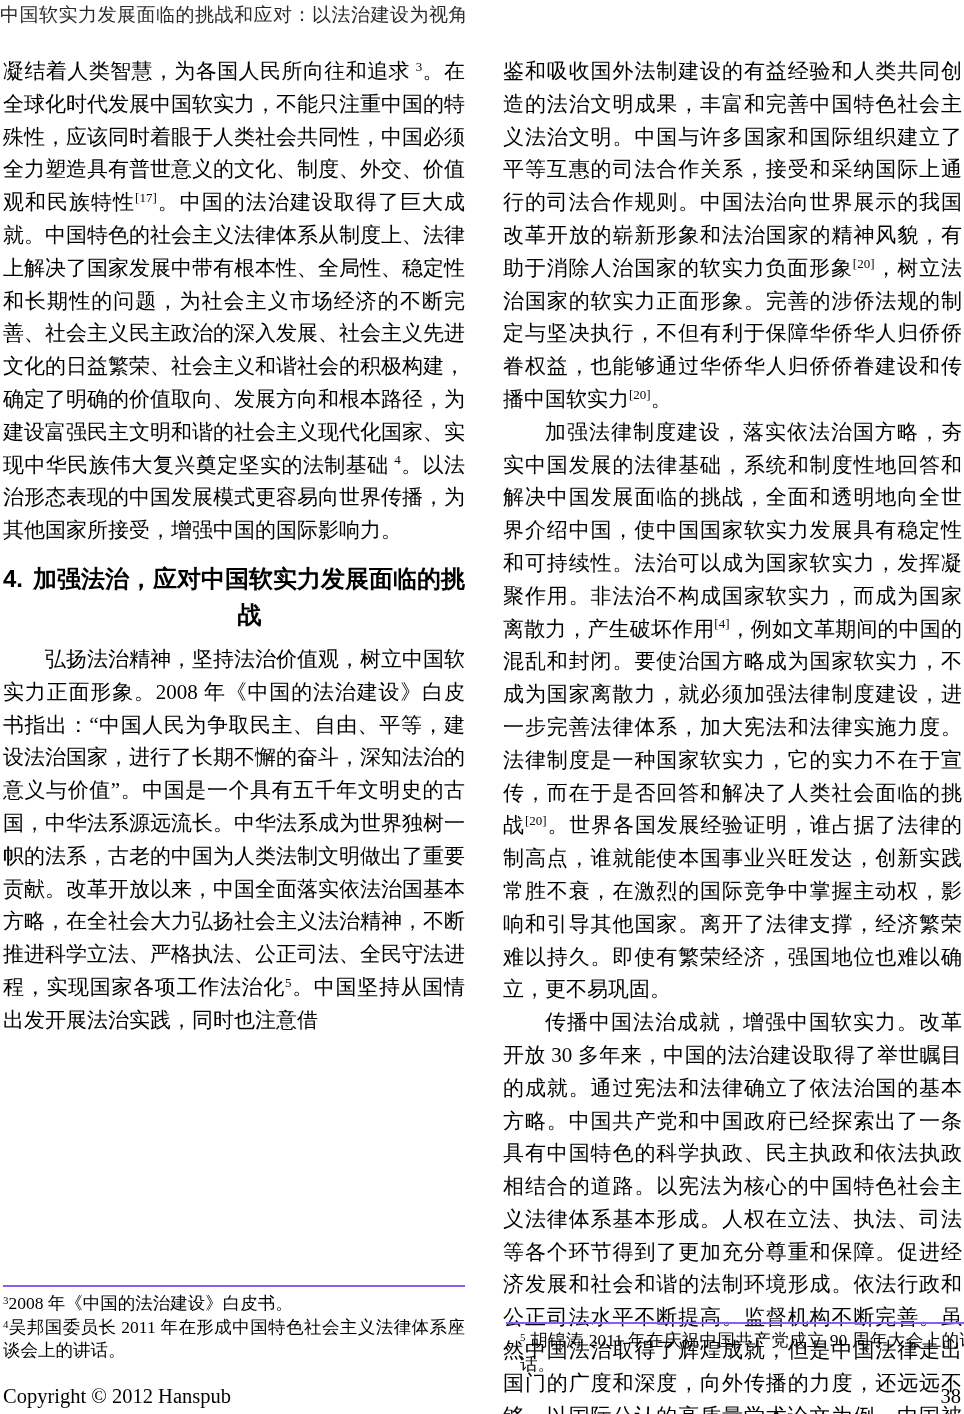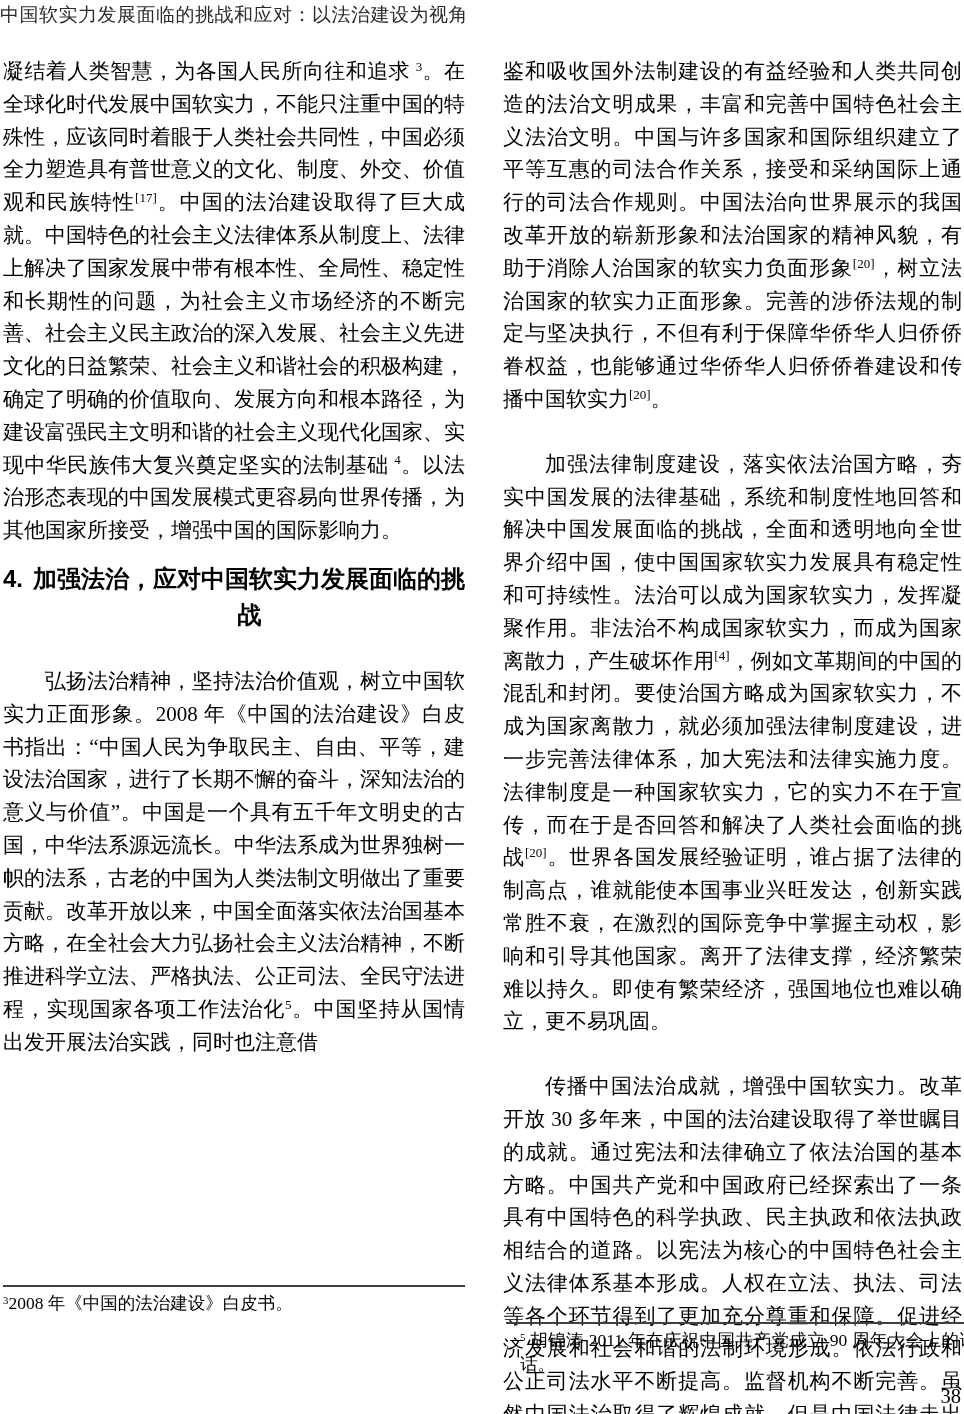--- a/index.html
+++ b/index.html
@@ -23,42 +23,42 @@
   .column {
     position: absolute;
     top: 55px;
     font-size: 21px;
     line-height: 32.8px;
     text-align: justify;
   }
   #left-column  { left: 3px;   width: 462px; }
   #right-column { left: 503px; width: 459px; }
   p.body-p { margin: 0; padding: 0; }
-  p.body-p.indent { text-indent: 2em; margin-top: 32px; }
+  p.body-p.indent { text-indent: 2em; }
   sup.ref {
     font-size: 0.62em;
     line-height: 0;
     position: relative;
     top: -0.55em;
     vertical-align: baseline;
   }
   .section-heading {
     font-family: "Liberation Sans", "DejaVu Sans", sans-serif;
     font-weight: bold;
     font-size: 24px;
     line-height: 36px;
     text-align: center;
     margin: 14px 0 10px 0;
     padding-left: 31px;
     text-indent: -31px;
   }
   .section-heading .num { margin-right: 10px; }
   .footnotes {
     position: absolute;
-    border-top: 2px solid #404040;
+    border-top: 2px solid #8b5cf6;
     padding-top: 5px;
     font-size: 17.5px;
     line-height: 23.5px;
     text-align: justify;
   }
   #left-footnotes  { left: 3px;   top: 1285px; width: 462px; }
   #right-footnotes { left: 506px; top: 1322px; width: 471px; }
   #right-footnotes .footnote { padding-left: 14px; }
   .footnote { margin: 0; }
   .footnote sup.ref { top: -0.45em; }
@@ -82,20 +82,22 @@
     <p class="body-p indent">弘扬法治精神，坚持法治价值观，树立中国软实力正面形象。2008 年《中国的法治建设》白皮书指出：“中国人民为争取民主、自由、平等，建设法治国家，进行了长期不懈的奋斗，深知法治的意义与价值”。中国是一个具有五千年文明史的古国，中华法系源远流长。中华法系成为世界独树一帜的法系，古老的中国为人类法制文明做出了重要贡献。改革开放以来，中国全面落实依法治国基本方略，在全社会大力弘扬社会主义法治精神，不断推进科学立法、严格执法、公正司法、全民守法进程，实现国家各项工作法治化<sup class="ref">5</sup>。中国坚持从国情出发开展法治实践，同时也注意借</p>
   </div>
 <div class="column" id="right-column">
     <p class="body-p">鉴和吸收国外法制建设的有益经验和人类共同创造的法治文明成果，丰富和完善中国特色社会主义法治文明。中国与许多国家和国际组织建立了平等互惠的司法合作关系，接受和采纳国际上通行的司法合作规则。中国法治向世界展示的我国改革开放的崭新形象和法治国家的精神风貌，有助于消除人治国家的软实力负面形象<sup class="ref">[20]</sup>，树立法治国家的软实力正面形象。完善的涉侨法规的制定与坚决执行，不但有利于保障华侨华人归侨侨眷权益，也能够通过华侨华人归侨侨眷建设和传播中国软实力<sup class="ref">[20]</sup>。</p>
     <p class="body-p indent">加强法律制度建设，落实依法治国方略，夯实中国发展的法律基础，系统和制度性地回答和解决中国发展面临的挑战，全面和透明地向全世界介绍中国，使中国国家软实力发展具有稳定性和可持续性。法治可以成为国家软实力，发挥凝聚作用。非法治不构成国家软实力，而成为国家离散力，产生破坏作用<sup class="ref">[4]</sup>，例如文革期间的中国的混乱和封闭。要使治国方略成为国家软实力，不成为国家离散力，就必须加强法律制度建设，进一步完善法律体系，加大宪法和法律实施力度。法律制度是一种国家软实力，它的实力不在于宣传，而在于是否回答和解决了人类社会面临的挑战<sup class="ref">[20]</sup>。世界各国发展经验证明，谁占据了法律的制高点，谁就能使本国事业兴旺发达，创新实践常胜不衰，在激烈的国际竞争中掌握主动权，影响和引导其他国家。离开了法律支撑，经济繁荣难以持久。即使有繁荣经济，强国地位也难以确立，更不易巩固。</p>
     <p class="body-p indent">传播中国法治成就，增强中国软实力。改革开放 30 多年来，中国的法治建设取得了举世瞩目的成就。通过宪法和法律确立了依法治国的基本方略。中国共产党和中国政府已经探索出了一条具有中国特色的科学执政、民主执政和依法执政相结合的道路。以宪法为核心的中国特色社会主义法律体系基本形成。人权在立法、执法、司法等各个环节得到了更加充分尊重和保障。促进经济发展和社会和谐的法制环境形成。依法行政和公正司法水平不断提高。监督机构不断完善。虽然中国法治取得了辉煌成就，但是中国法律走出国门的广度和深度，向外传播的力度，还远远不够。以国际公认的高质量学术论文为例，中国被 SSCI 收录的法学类学术论文数量，与被 SSCI 收录的</p>
   </div>
 
 <div class="footnotes" id="left-footnotes">
     <div class="footnote"><sup class="ref">3</sup>2008 年《中国的法治建设》白皮书。</div>
+    <div class="footnote"><sup class="ref">4</sup>吴邦国委员长 2011 年在形成中国特色社会主义法律体系座谈会上的讲话。</div>
   </div>
 <div class="footnotes" id="right-footnotes">
     <div class="footnote"><sup class="ref">5</sup> 胡锦涛 2011 年在庆祝中国共产党成立 90 周年大会上的讲话。</div>
   </div>
 
 <div class="page-footer">
+  <span class="footer-left">Copyright © 2012 Hanspub</span>
   <span class="footer-right">38</span>
 </div>
 
 </body></html>

